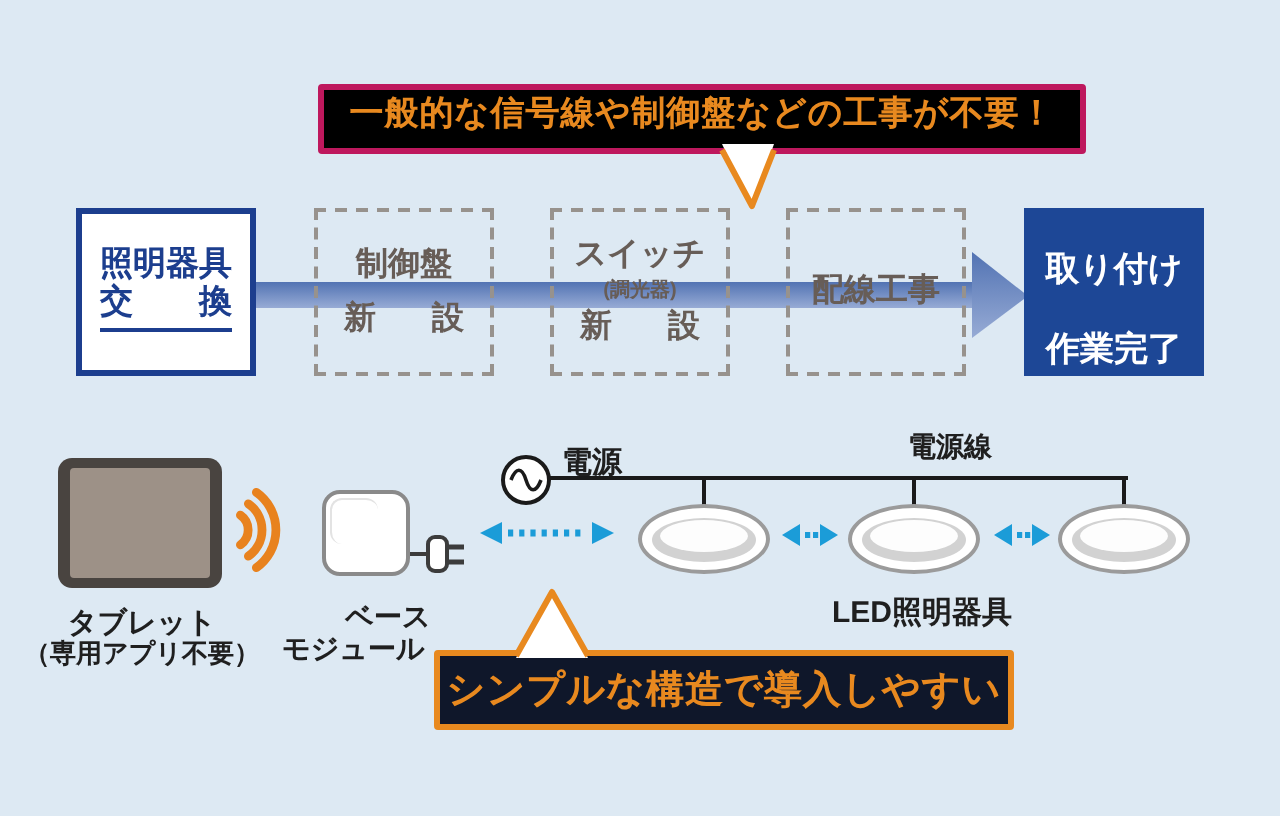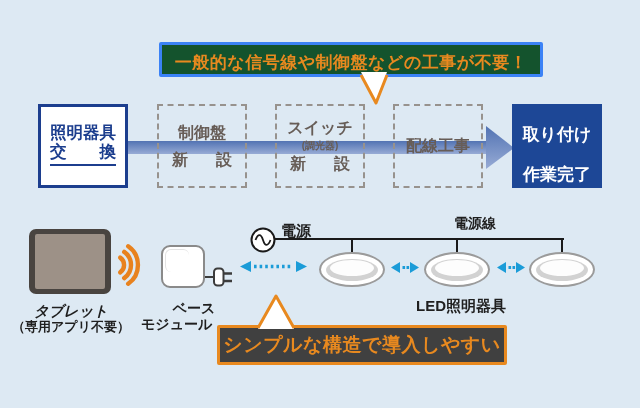--- a/index.html
+++ b/index.html
@@ -8,28 +8,28 @@
     position:relative;width:640px;height:408px;margin:0 auto;
     background:#dde9f3;overflow:hidden;
     font-family:"Liberation Sans","DejaVu Sans",sans-serif;
     color:#1f1f1f;
   }
   .abs{position:absolute;}
 
   
   .callout-top{
     left:159px;top:42px;width:384px;height:35px;
-    background:#14532d;border:3px solid #3b82f6;border-radius:2px;
-    display:flex;align-items:flex-end;justify-content:center;
+    background:#000000;border:3px solid #be185d;border-radius:2px;
+    display:flex;align-items:flex-start;justify-content:center;
     font-size:17px;font-weight:bold;color:#e8891f;letter-spacing:.5px;
     z-index:5;white-space:nowrap;
   }
   .callout-bottom{
     left:217px;top:325px;width:290px;height:40px;
-    background:#404040;border:3px solid #e8891f;border-radius:2px;
+    background:#0f172a;border:3px solid #e8891f;border-radius:2px;
     display:flex;align-items:center;justify-content:center;
     font-size:19px;font-weight:bold;color:#e8891f;letter-spacing:.5px;
     z-index:5;white-space:nowrap;
   }
   .tail{z-index:6;overflow:visible;}
 
   
   .flow-box{top:104px;height:84px;width:90px;display:flex;flex-direction:column;
     align-items:center;justify-content:center;text-align:center;}
   .box-solid-start{
@@ -62,21 +62,21 @@
   .powerline{left:262px;top:238px;width:302px;height:2px;background:#1a1a1a;}
   .drop{top:239px;width:2px;height:14px;background:#1a1a1a;}
   .fixture{top:252px;width:66px;height:35px;background:#fff;border:2px solid #9b9b9b;border-radius:50%;z-index:2;}
   .fixture .ring{position:absolute;left:5px;right:5px;top:5px;bottom:4px;background:#d2d2d2;border-radius:50%;}
   .fixture .lens{position:absolute;left:9px;right:9px;top:6px;bottom:9px;background:#fdfdfd;border-radius:50%;}
 
   .lbl{font-weight:bold;white-space:nowrap;}
   .lbl-power{left:281px;top:222px;font-size:15px;}
   .lbl-powerline{left:440px;top:215px;width:70px;text-align:center;font-size:14px;}
   .lbl-led{left:407px;top:297px;width:108px;text-align:center;font-size:15px;}
-  .lbl-tab1{left:22px;top:302px;width:98px;text-align:center;font-size:14.5px;font-style:italic;}
+  .lbl-tab1{left:22px;top:302px;width:98px;text-align:center;font-size:14.5px;}
   .lbl-tab2{left:8px;top:318px;width:126px;text-align:center;font-size:13px;}
   .lbl-mod1{left:159px;top:300px;width:70px;text-align:center;font-size:14px;}
   .lbl-mod2{left:141px;top:316px;width:86px;text-align:left;font-size:14px;}
 </style>
 </head>
 <body>
 
 <div class="stage">
 
   <svg class="abs flow-arrow" width="386" height="48" viewBox="0 0 386 48">

